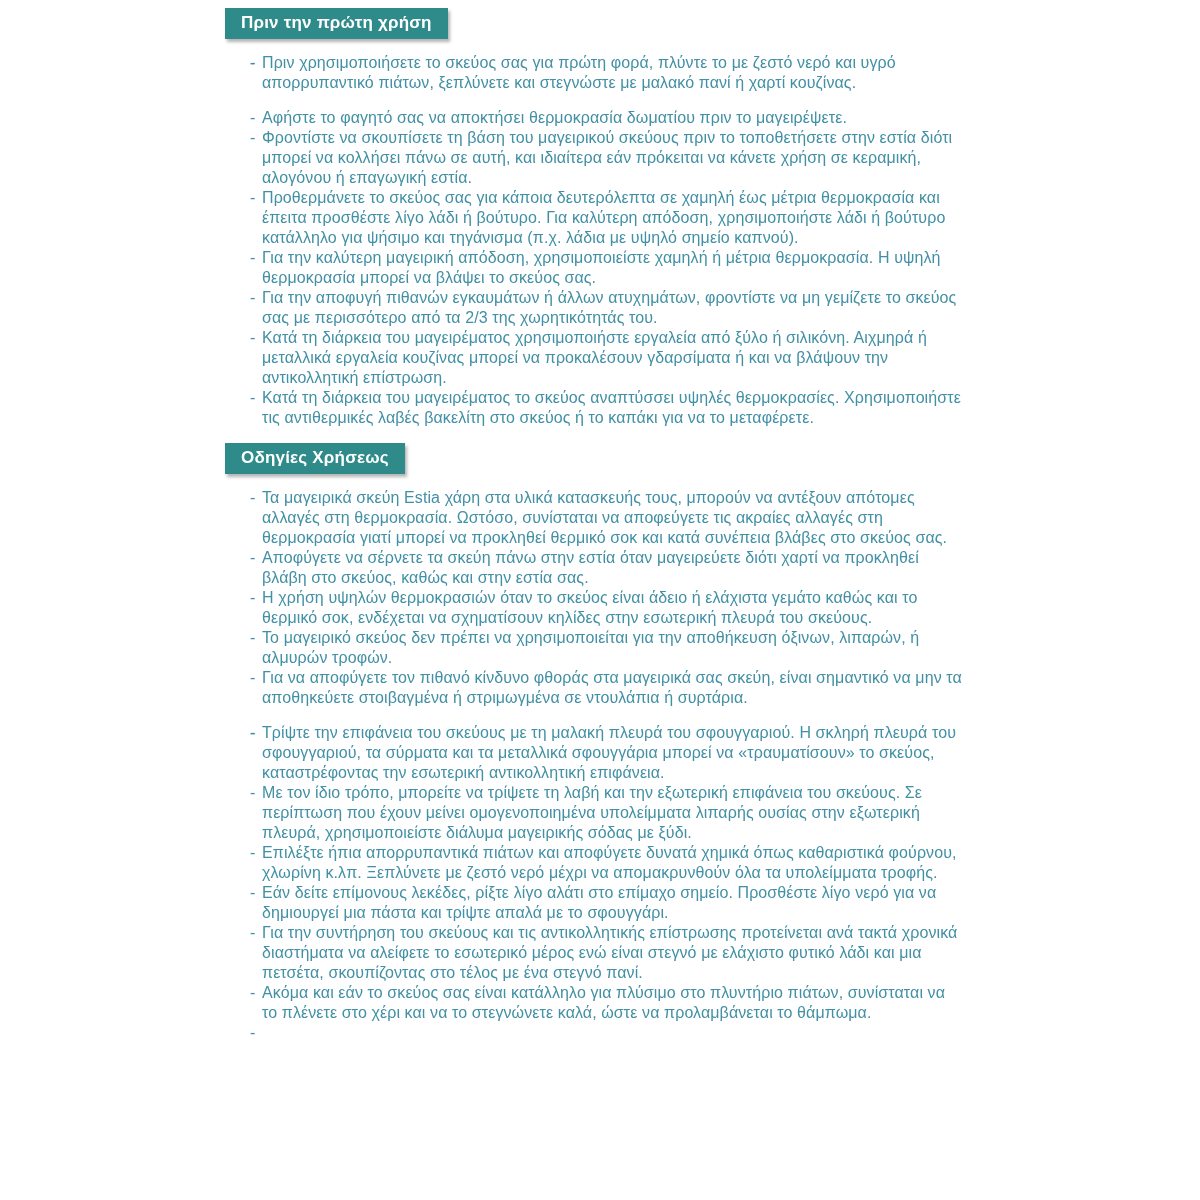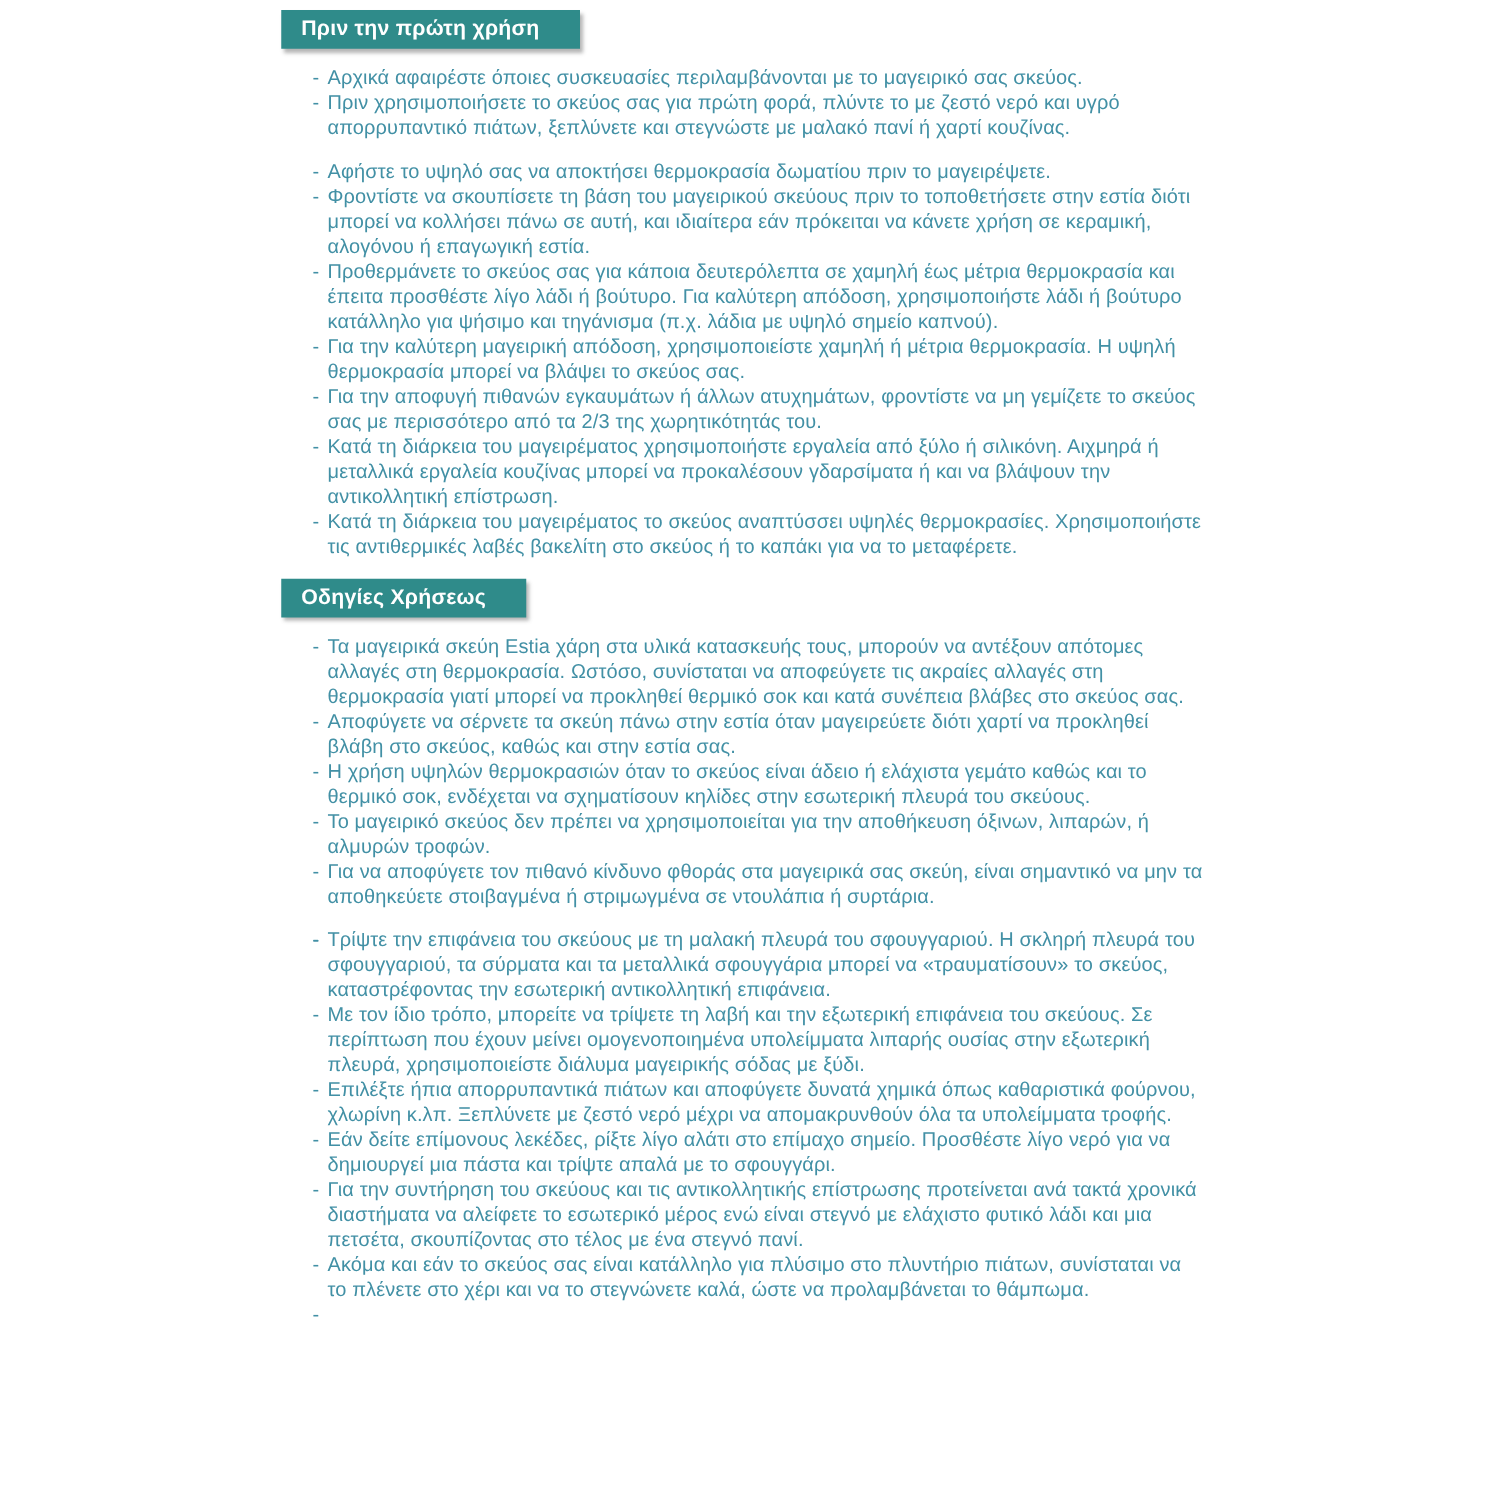--- a/index.html
+++ b/index.html
@@ -26,21 +26,21 @@
     padding-top: 8px;
   }
   .section { }
   .badge {
     display: inline-block;
     background: var(--badge-bg);
     color: var(--badge-text);
     font-size: 17px;
     font-weight: bold;
     letter-spacing: 0.2px;
-    padding: 5px 32px 6px 16px;
+    padding: 5px 16px 6px 16px;
     margin-bottom: 14px;
     box-shadow: 2px 3px 3px rgba(90, 90, 90, 0.45);
   }
   ul.bullets {
     list-style: none;
     margin: 0 0 15px 25px;
     width: 712px;
   }
   ul.bullets li {
     position: relative;
@@ -58,28 +58,28 @@
 </style>
 </head>
 <body>
 
 <div class="page">
   <div class="content">
 
     <section class="section">
       <div class="badge">Πριν την πρώτη χρήση</div>
       <ul class="bullets">
-        <li><span class="dash">-</span><span>Αρχικά αφαιρέστε όποιες συσκευασίες περιλαμβάνονται με το μαγειρικό σας σκεύος.</span></li>
+        <li><span class="dash">-</span></li>
         <li><span class="dash">-</span><span>Πριν χρησιμοποιήσετε το σκεύος σας για πρώτη φορά, πλύντε το με ζεστό νερό και υγρό απορρυπαντικό πιάτων, ξεπλύνετε και στεγνώστε με μαλακό πανί ή χαρτί κουζίνας.</span></li>
       </ul>
     </section>
 
     <section class="section">
       <ul class="bullets">
-        <li><span class="dash">-</span><span>Αφήστε το υψηλό σας να αποκτήσει θερμοκρασία δωματίου πριν το μαγειρέψετε.</span></li>
+        <li><span class="dash">-</span><span>Αφήστε το φαγητό σας να αποκτήσει θερμοκρασία δωματίου πριν το μαγειρέψετε.</span></li>
         <li><span class="dash">-</span><span>Φροντίστε να σκουπίσετε τη βάση του μαγειρικού σκεύους πριν το τοποθετήσετε στην εστία διότι μπορεί να κολλήσει πάνω σε αυτή, και ιδιαίτερα εάν πρόκειται να κάνετε χρήση σε κεραμική, αλογόνου ή επαγωγική εστία.</span></li>
         <li><span class="dash">-</span><span>Προθερμάνετε το σκεύος σας για κάποια δευτερόλεπτα σε χαμηλή έως μέτρια θερμοκρασία και έπειτα προσθέστε λίγο λάδι ή βούτυρο. Για καλύτερη απόδοση, χρησιμοποιήστε λάδι ή βούτυρο κατάλληλο για ψήσιμο και τηγάνισμα (π.χ. λάδια με υψηλό σημείο καπνού).</span></li>
         <li><span class="dash">-</span><span>Για την καλύτερη μαγειρική απόδοση, χρησιμοποιείστε χαμηλή ή μέτρια θερμοκρασία. Η υψηλή θερμοκρασία μπορεί να βλάψει το σκεύος σας.</span></li>
         <li><span class="dash">-</span><span>Για την αποφυγή πιθανών εγκαυμάτων ή άλλων ατυχημάτων, φροντίστε να μη γεμίζετε το σκεύος σας με περισσότερο από τα 2/3 της χωρητικότητάς του.</span></li>
         <li><span class="dash">-</span><span>Κατά τη διάρκεια του μαγειρέματος χρησιμοποιήστε εργαλεία από ξύλο ή σιλικόνη. Αιχμηρά ή μεταλλικά εργαλεία κουζίνας μπορεί να προκαλέσουν γδαρσίματα ή και να βλάψουν την αντικολλητική επίστρωση.</span></li>
         <li><span class="dash">-</span><span>Κατά τη διάρκεια του μαγειρέματος το σκεύος αναπτύσσει υψηλές θερμοκρασίες. Χρησιμοποιήστε τις αντιθερμικές λαβές βακελίτη στο σκεύος ή το καπάκι για να το μεταφέρετε.</span></li>
       </ul>
     </section>
 
     <section class="section">

